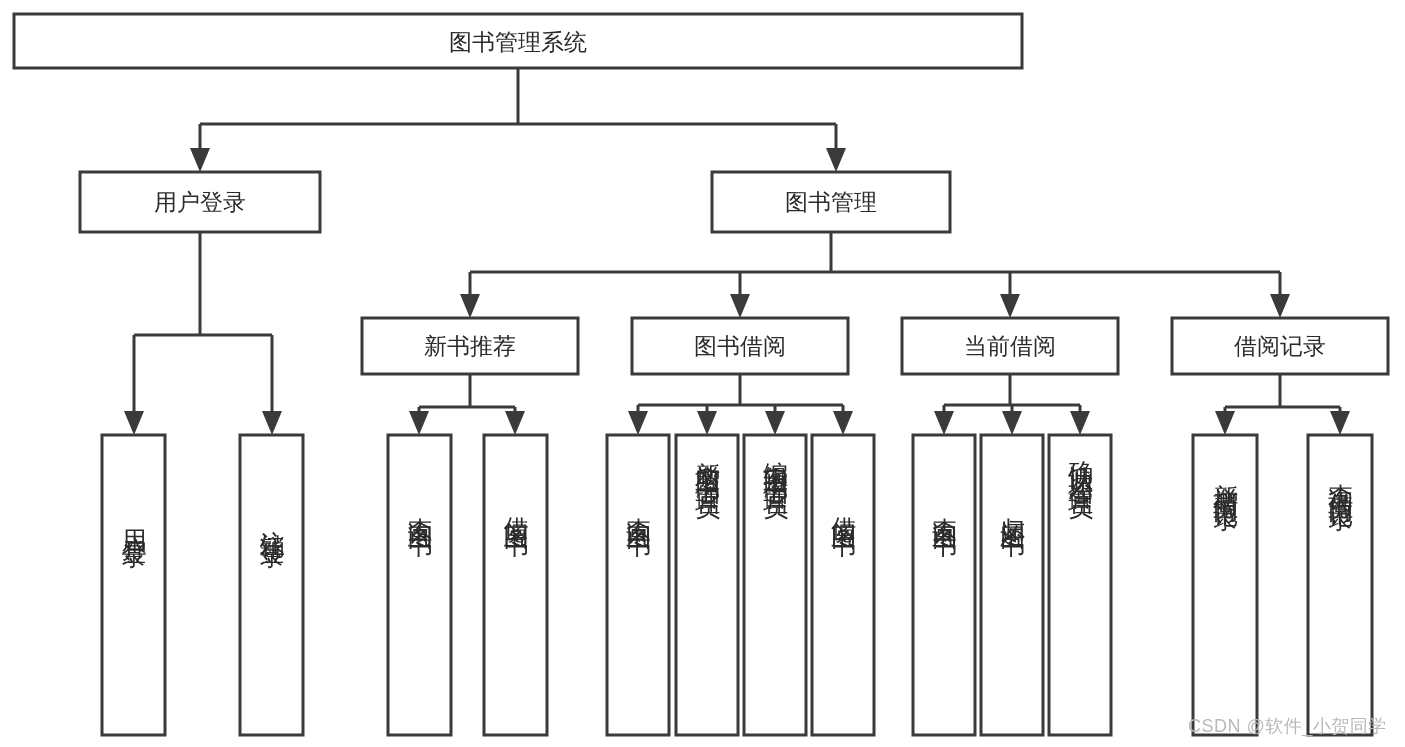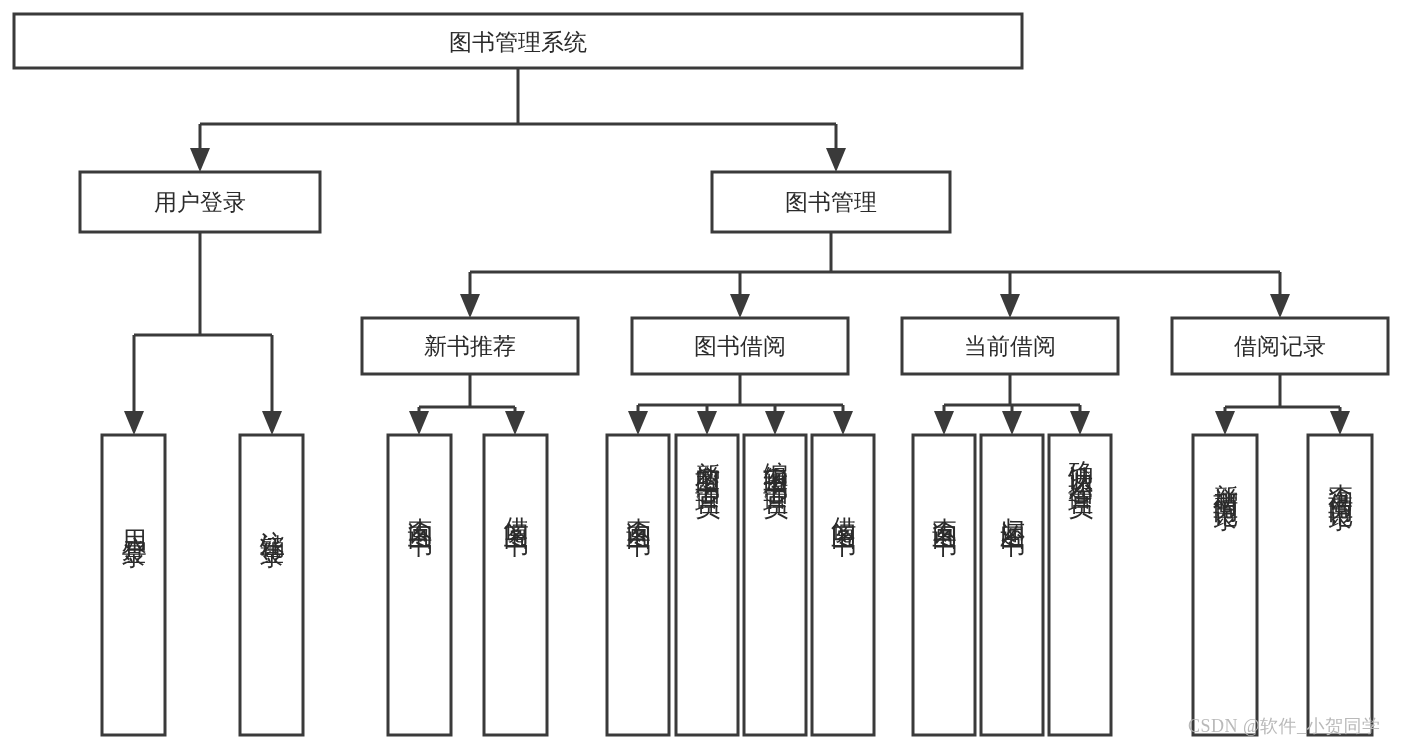--- a/index.html
+++ b/index.html
@@ -62,21 +62,21 @@
     font-size: 25px;
     line-height: 1.05;
     letter-spacing: 5px;
     color: #2b2b2b;
     white-space: nowrap;
   }
   .watermark {
     position: absolute;
     left: 1188px;
     top: 714px;
-    font-family: Liberation Serif, serif;
+    font-family: Liberation Sans, sans-serif;
     font-size: 18px;
     color: #b9b9b9;
     white-space: nowrap;
     letter-spacing: 0.5px;
   }
 </style>
 </head>
 <body>
 
 <div id="diagram-root">

